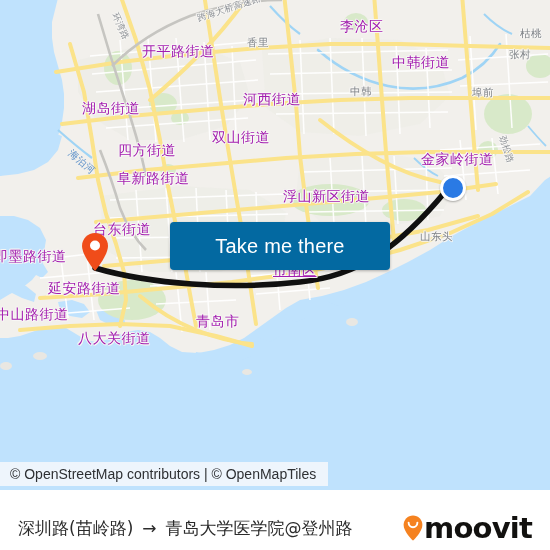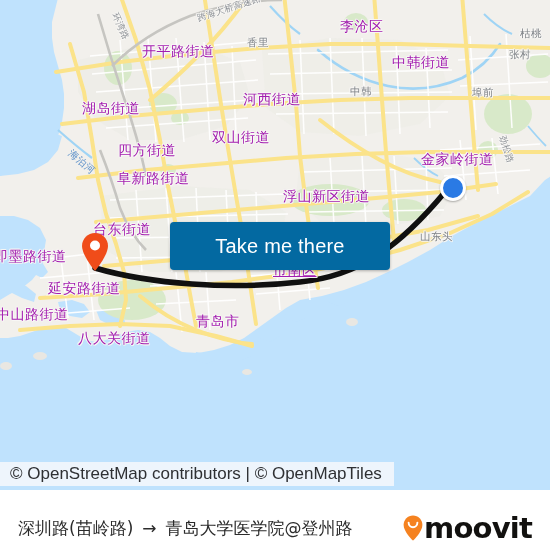--- a/index.html
+++ b/index.html
@@ -96,21 +96,21 @@
 
   
   #attribution {
     position: absolute;
     left: 0;
     top: 462px;
     height: 24px;
     line-height: 24px;
     background: #eef5fc;
     color: #2e3033;
-    font-size: 17px;
+    font-size: 14px;
     padding: 0 12px 0 10px;
     white-space: nowrap;
     font-family: "Liberation Sans", "DejaVu Sans", sans-serif;
   }
 
   
   #footer {
     position: absolute;
     left: 0;
     top: 490px;

